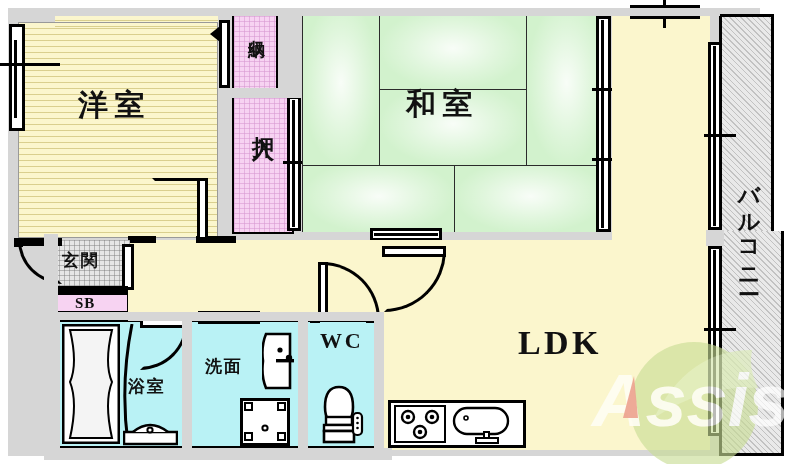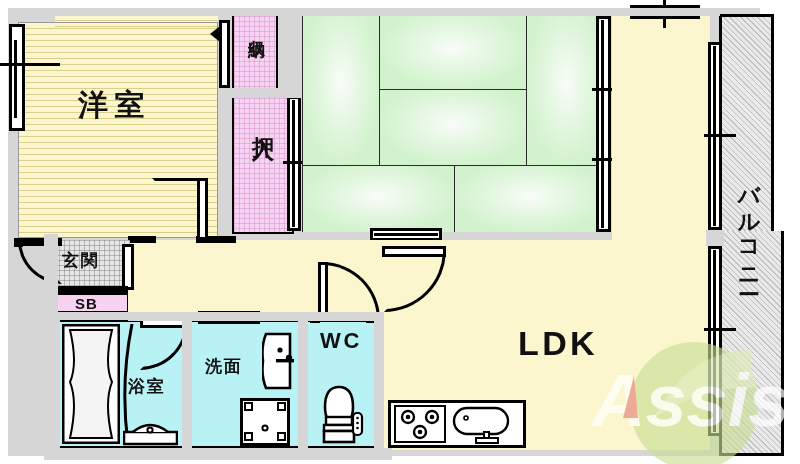--- a/index.html
+++ b/index.html
@@ -56,21 +56,21 @@
   }
 
   
   .blk{background:#000;}
   .thin{border:1px solid #000;}
 
   
   .lbl{
     position:absolute;color:#111;font-weight:700;
     letter-spacing:.12em;white-space:nowrap;
-    font-family:Liberation Sans, sans-serif;
+    font-family:Liberation Serif, serif;
     text-align:center;
   }
   .lbl-vert{
     writing-mode:vertical-rl;text-orientation:upright;
     letter-spacing:.06em;
   }
   .lbl-room{font-size:30px;letter-spacing:.22em;}
   .lbl-mid{font-size:22px;letter-spacing:.14em;}
   .lbl-small{font-size:17px;letter-spacing:.10em;}
   .lbl-ldk{font-size:34px;font-weight:700;letter-spacing:.10em;margin-top:34px;}
@@ -133,20 +133,21 @@
   <div class="abs fill-wall" style="left:228px;top:88px;width:80px;height:10px;"></div>
 
   <div class="abs" style="left:302px;top:14px;width:305px;height:220px;background:#d4f3d0;border:2px solid #000;"></div>
 
   <div class="abs tatami" style="left:302px;top:14px;width:78px;height:152px;"></div>
   <div class="abs tatami" style="left:379px;top:14px;width:148px;height:76px;"></div>
   <div class="abs tatami" style="left:379px;top:89px;width:148px;height:77px;"></div>
   <div class="abs tatami" style="left:526px;top:14px;width:81px;height:152px;"></div>
   <div class="abs tatami" style="left:302px;top:165px;width:153px;height:69px;"></div>
   <div class="abs tatami" style="left:454px;top:165px;width:153px;height:69px;"></div>
+  <div class="lbl lbl-room" style="left:406px;top:84px;">和室</div>
 
   <div class="abs win-v" style="left:596px;top:16px;width:15px;height:216px;"></div>
   <div class="abs blk" style="left:601px;top:20px;width:3px;height:208px;"></div>
   <div class="abs blk" style="left:592px;top:88px;width:32px;height:3px;"></div>
   <div class="abs blk" style="left:592px;top:158px;width:32px;height:3px;"></div>
 
   <div class="abs fill-wall" style="left:302px;top:232px;width:312px;height:10px;"></div>
 
   <div class="abs win-h" style="left:370px;top:228px;width:72px;height:13px;"></div>
   <div class="abs blk" style="left:374px;top:233px;width:64px;height:3px;"></div>

